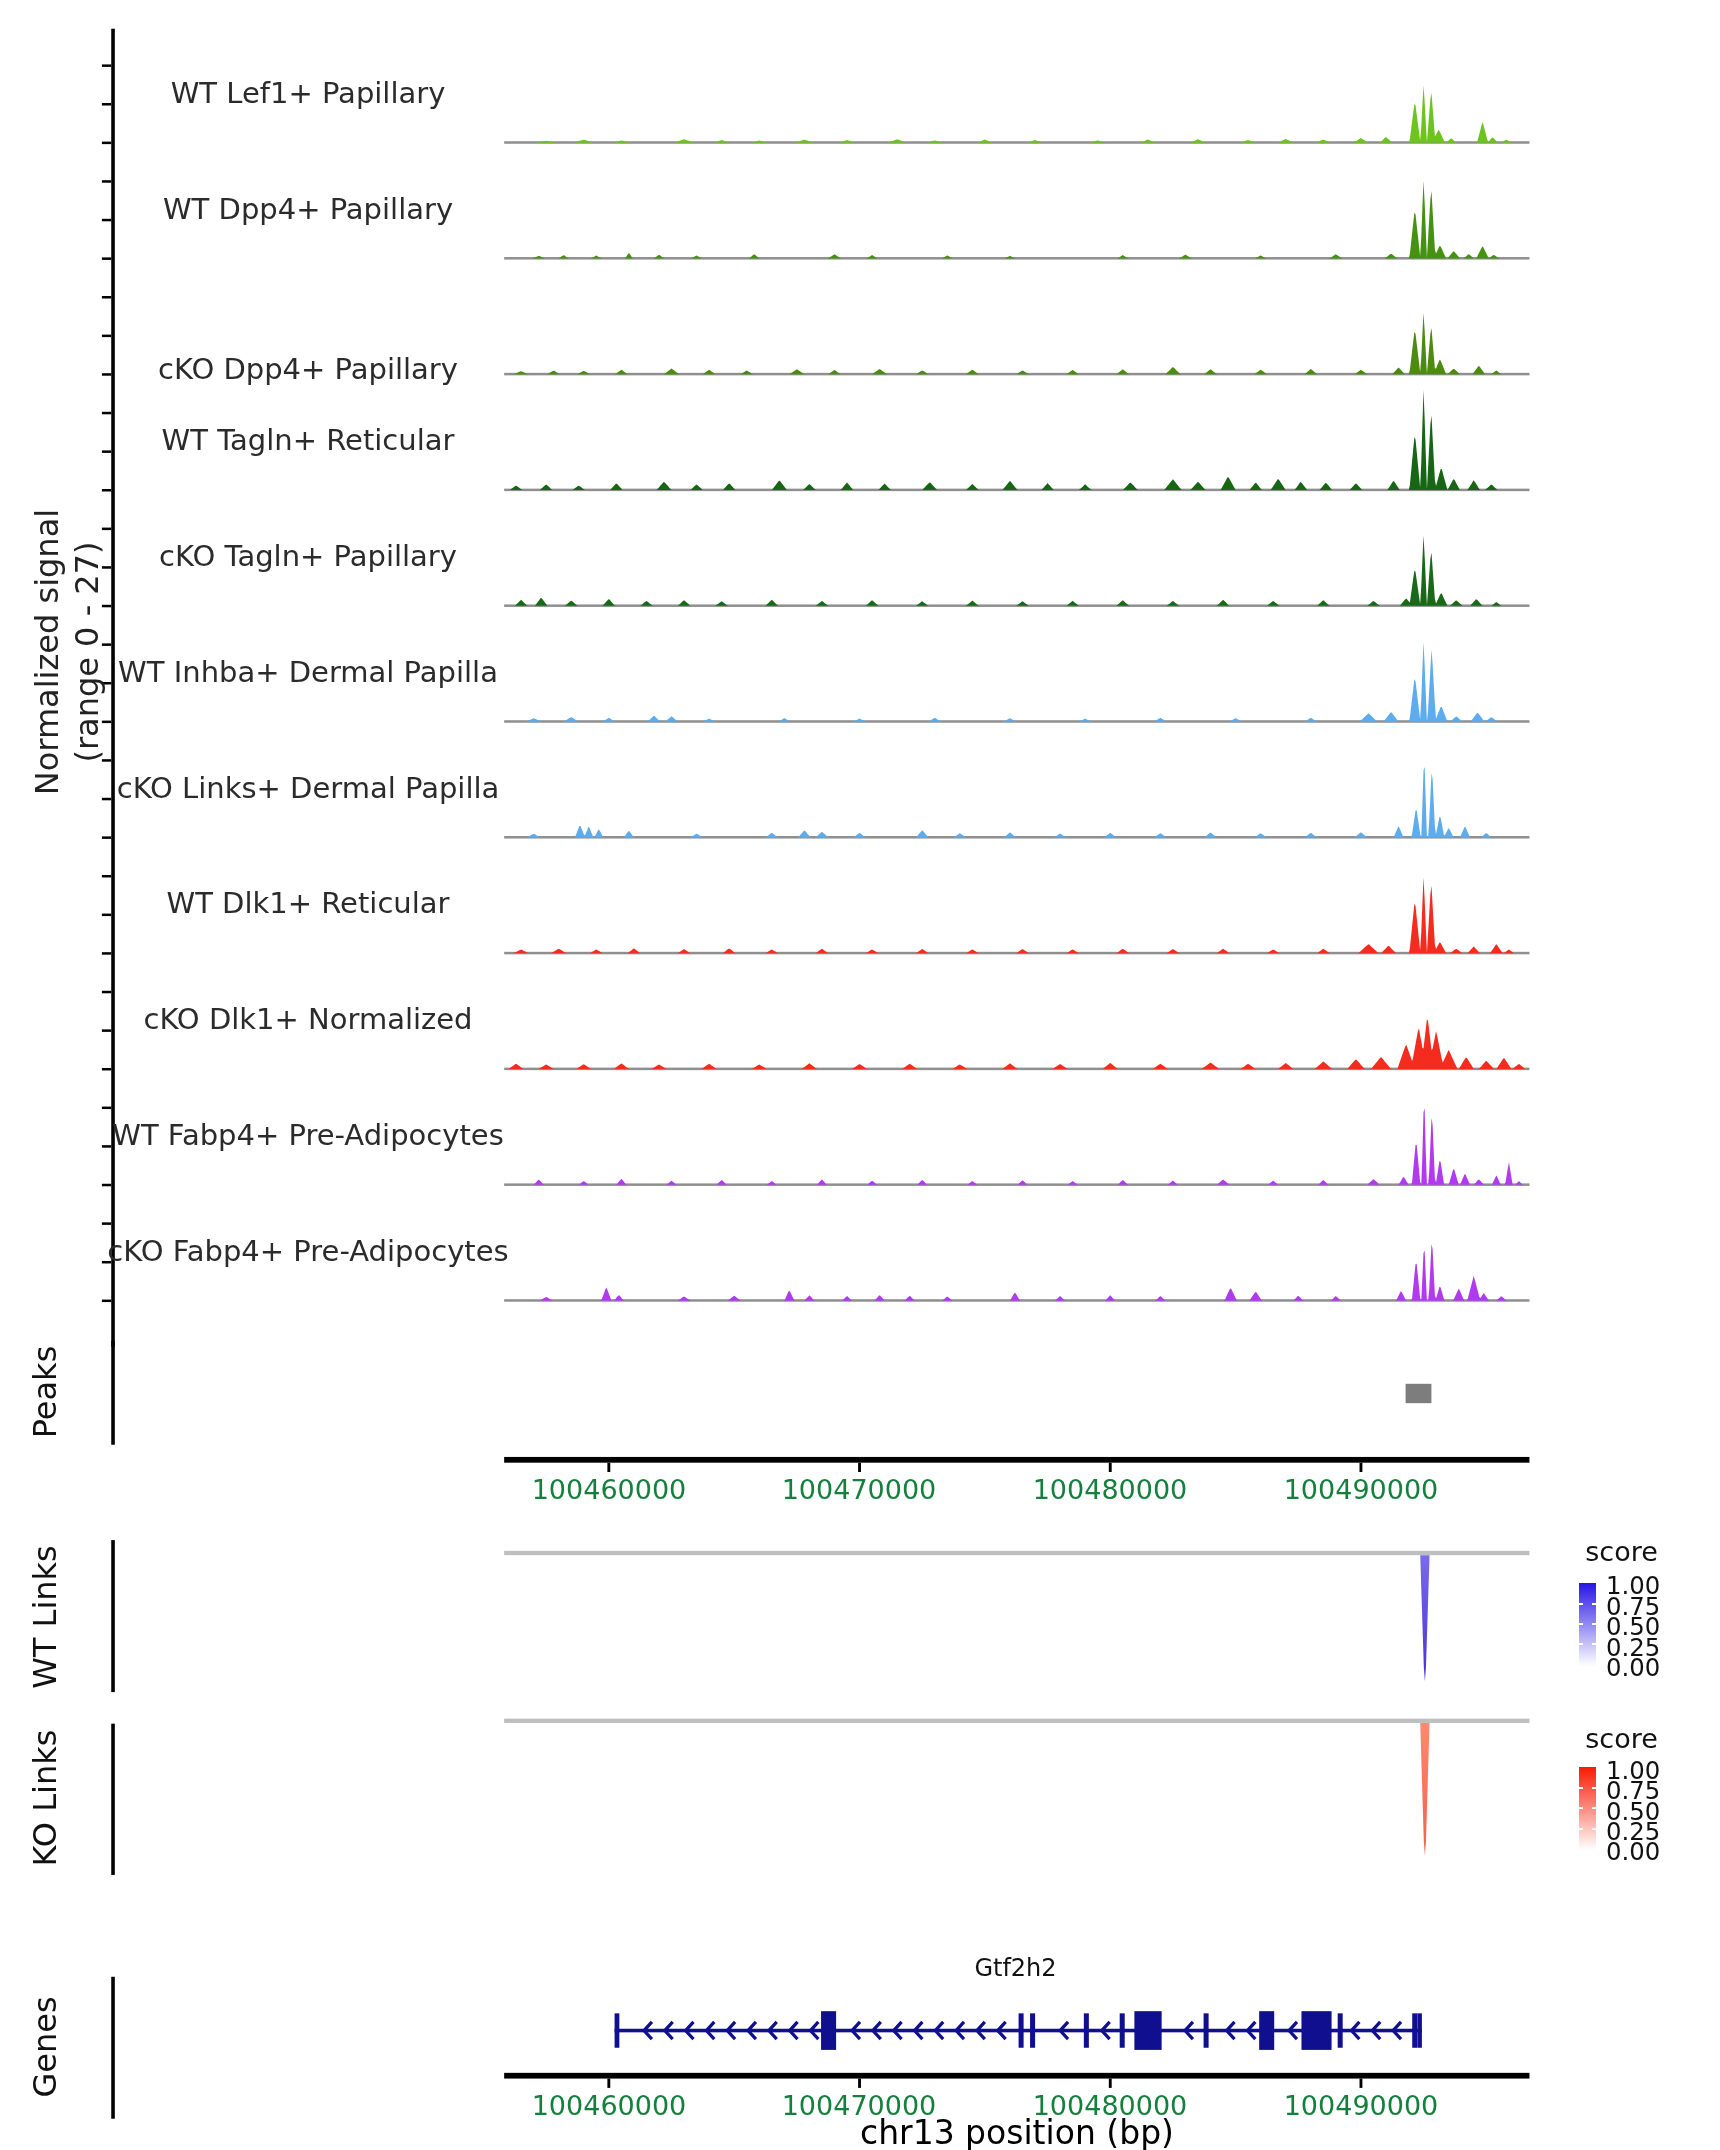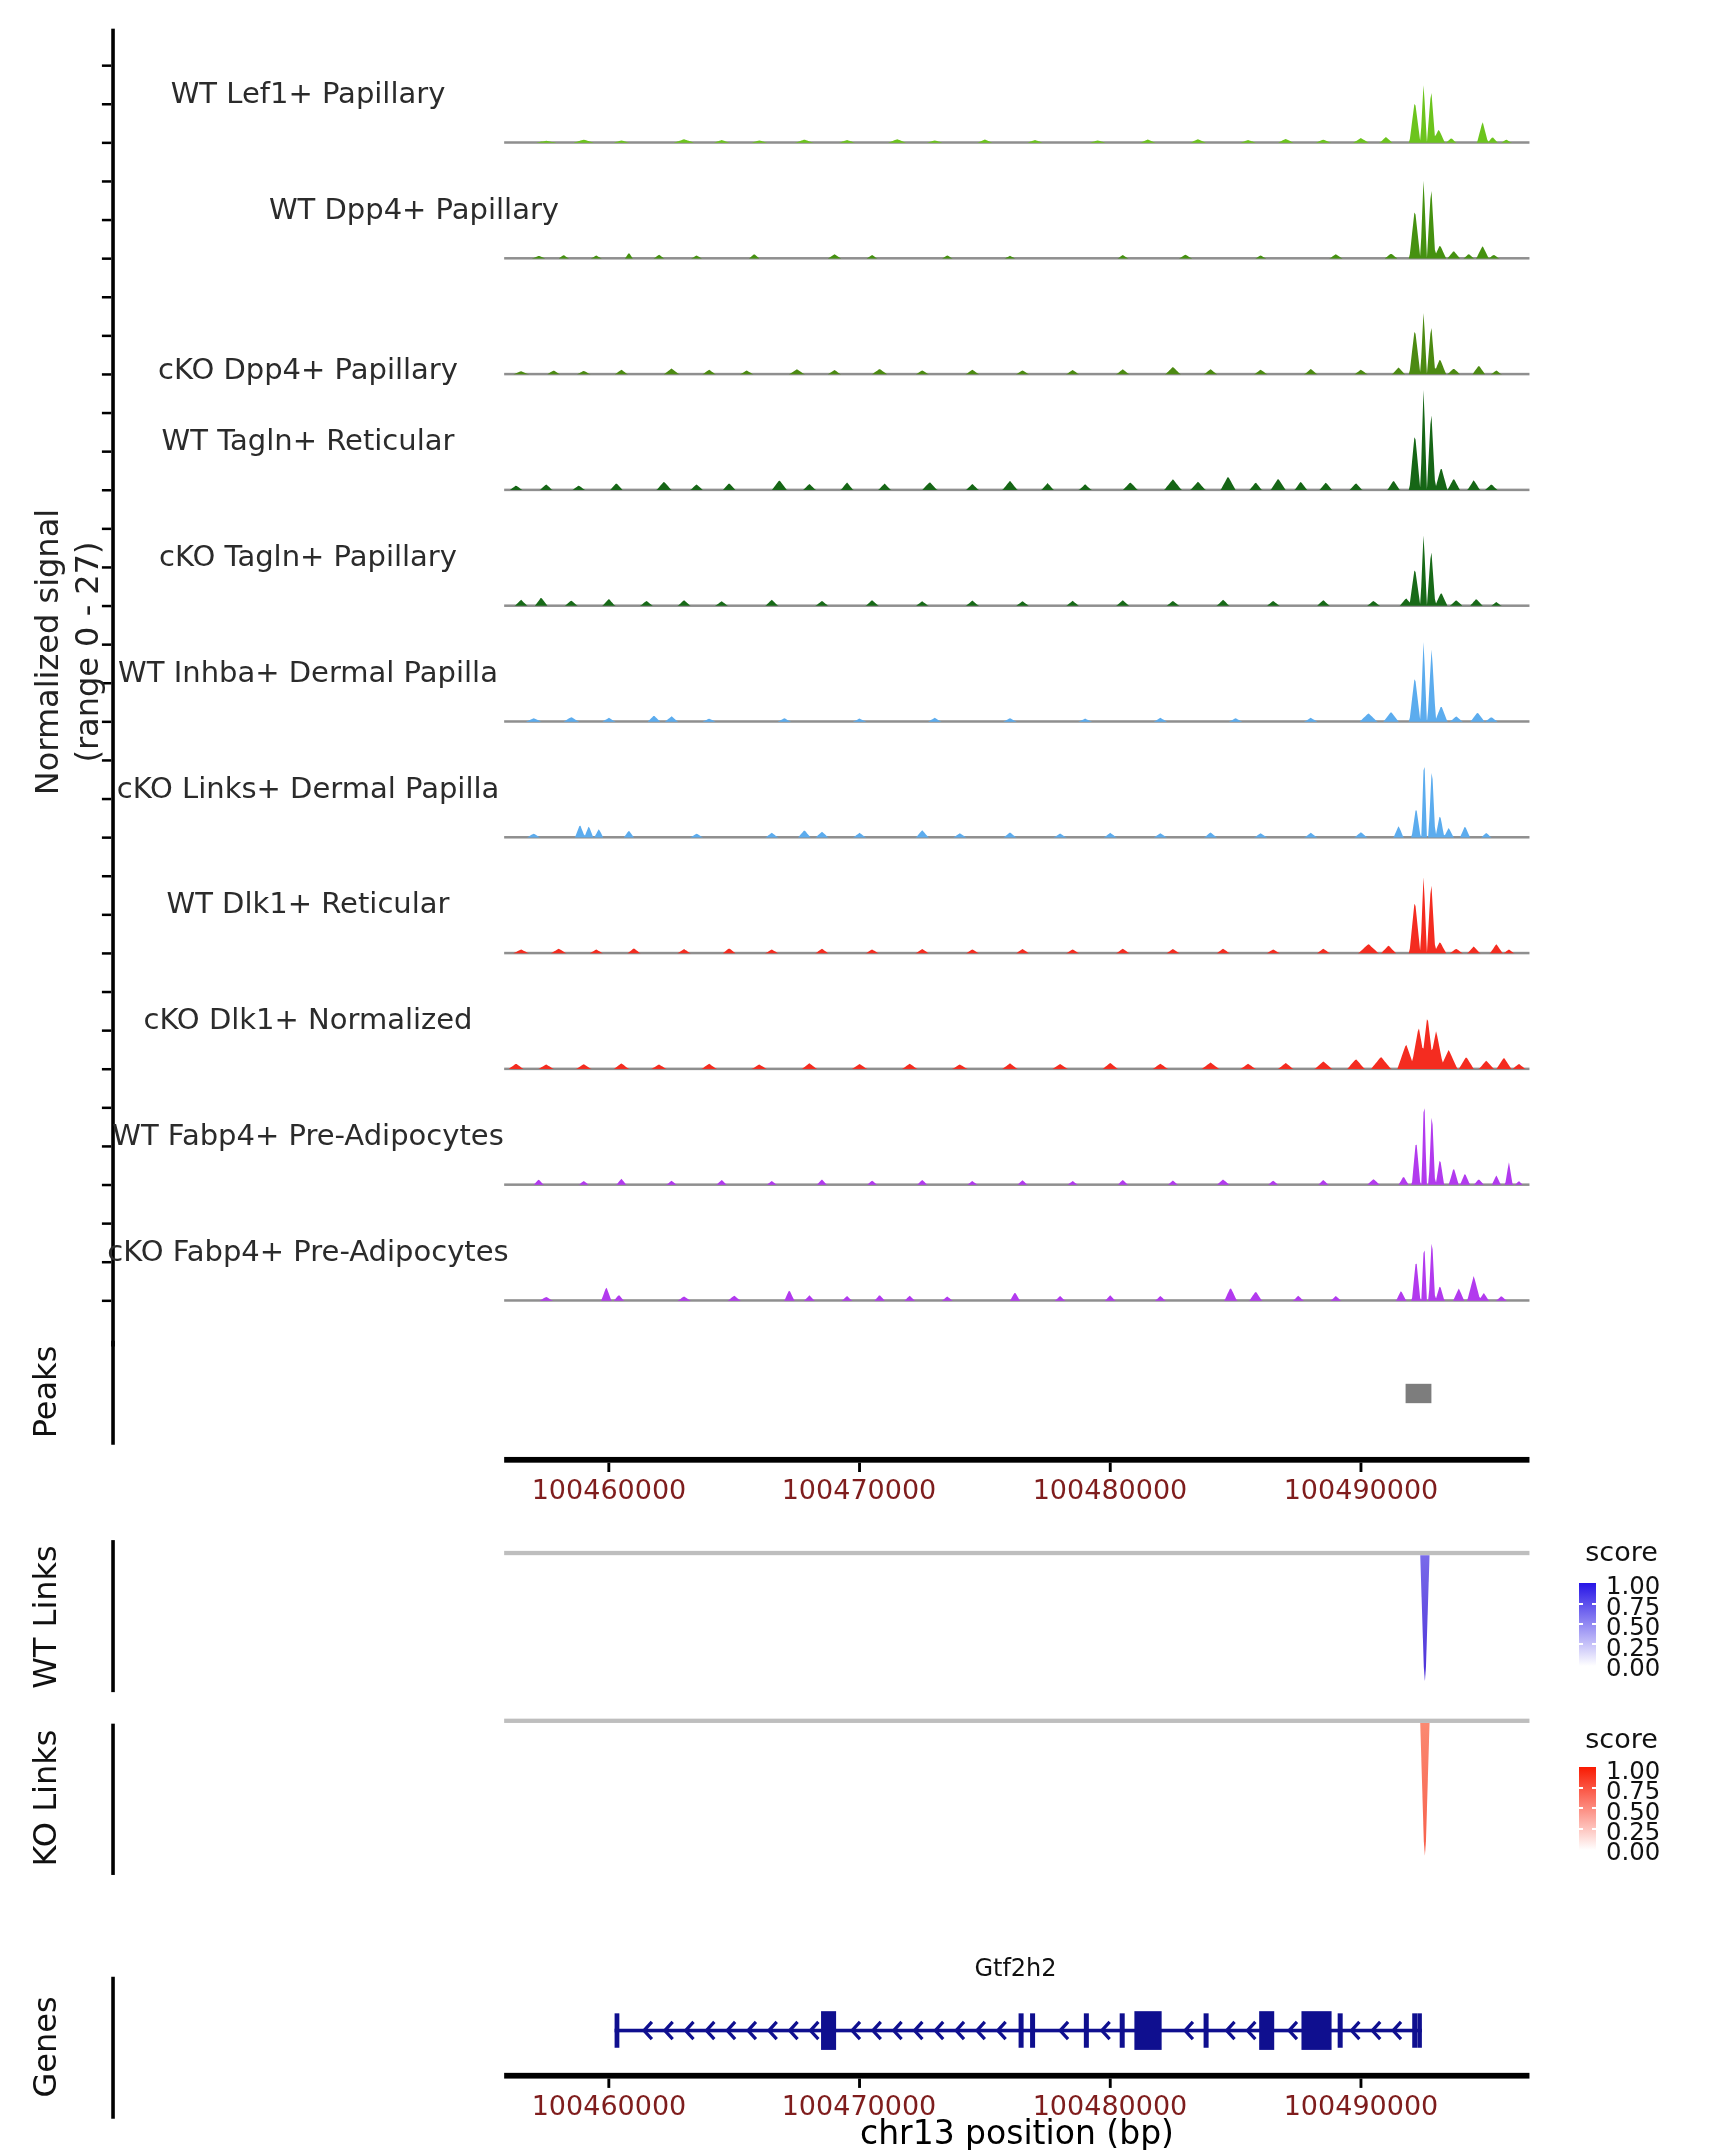--- a/index.html
+++ b/index.html
@@ -8,21 +8,21 @@
   #plot{position:absolute;left:0;top:0;}
   .tlabel{position:absolute;left:57px;width:502px;text-align:center;font-size:29px;
           color:#2b2b2b;white-space:nowrap;}
   .rot{position:absolute;transform:rotate(-90deg);text-align:center;color:#111;}
   #ylab{left:-217px;top:609px;width:574px;height:86px;font-size:32px;line-height:1.25;color:#222;}
   .bandlab{width:287px;height:40px;font-size:32px;line-height:40px;white-space:nowrap;}
   #blab-peaks{left:-99px;top:1372px;}
   #blab-wt{left:-99px;top:1597px;}
   #blab-ko{left:-99px;top:1778px;}
   #blab-genes{left:-99px;top:2027px;}
-  .xticklab{position:absolute;width:244px;text-align:center;font-size:27px;color:#7f1d1d;white-space:nowrap;}
+  .xticklab{position:absolute;width:244px;text-align:center;font-size:27px;color:#15803d;white-space:nowrap;}
   #xlab{position:absolute;left:766px;top:2113px;width:502px;text-align:center;font-size:33px;color:#000;}
   #gene-name{position:absolute;left:872px;top:1954px;width:287px;text-align:center;font-size:24px;color:#111;}
   .legend-title{position:absolute;left:1541px;width:161px;text-align:center;font-size:27px;color:#111;}
   #ltitle0{top:1536px;}
   #ltitle1{top:1723px;}
   .legend-bar{position:absolute;left:1579px;width:17px;height:83px;}
   #lbar0{top:1583px;}
   #lbar1{top:1767px;}
   .ltick{position:absolute;left:1606px;width:100px;font-size:24.4px;color:#111;white-space:nowrap;}
   .ldash{position:absolute;height:2.2px;background:#ffffff;}
@@ -158,21 +158,21 @@
       <rect x="1144.97965571205" y="2805" width="20.980046948356858" height="54" fill="#0F0F8F"></rect>
       <rect x="1581.9940336463224" y="2805" width="38.008851721439896" height="54" fill="#0F0F8F"></rect>
       <rect x="1756.0235230829421" y="2805" width="20.980046948356858" height="54" fill="#0F0F8F"></rect>
       <rect x="1815.0124217527386" y="2805" width="41.99506064162756" height="54" fill="#0F0F8F"></rect>
     </svg>
 
   <div id="ylab" class="rot"><span>Normalized signal</span><br><span>(range 0 - 27)</span></div>
 
   <div id="track-labels">
       <div class="tlabel" style="top: 76px;">WT Lef1+ Papillary</div>
-      <div class="tlabel" style="top: 192px; text-align: right;">WT Dpp4+ Papillary</div>
+      <div class="tlabel" style="top: 192px;">WT Dpp4+ Papillary</div>
       <div class="tlabel" style="top: 308px; margin-top: 44px;">cKO Dpp4+ Papillary</div>
       <div class="tlabel" style="top: 423px;">WT Tagln+ Reticular</div>
       <div class="tlabel" style="top: 539px;">cKO Tagln+ Papillary</div>
       <div class="tlabel" style="top: 655px;">WT Inhba+ Dermal Papilla</div>
       <div class="tlabel" style="top: 771px;">cKO Links+ Dermal Papilla</div>
       <div class="tlabel" style="top: 886px;">WT Dlk1+ Reticular</div>
       <div class="tlabel" style="top: 1002px;">cKO Dlk1+ Normalized</div>
       <div class="tlabel" style="top: 1118px;">WT Fabp4+ Pre-Adipocytes</div>
       <div class="tlabel" style="top: 1234px;">cKO Fabp4+ Pre-Adipocytes</div>
     </div>

